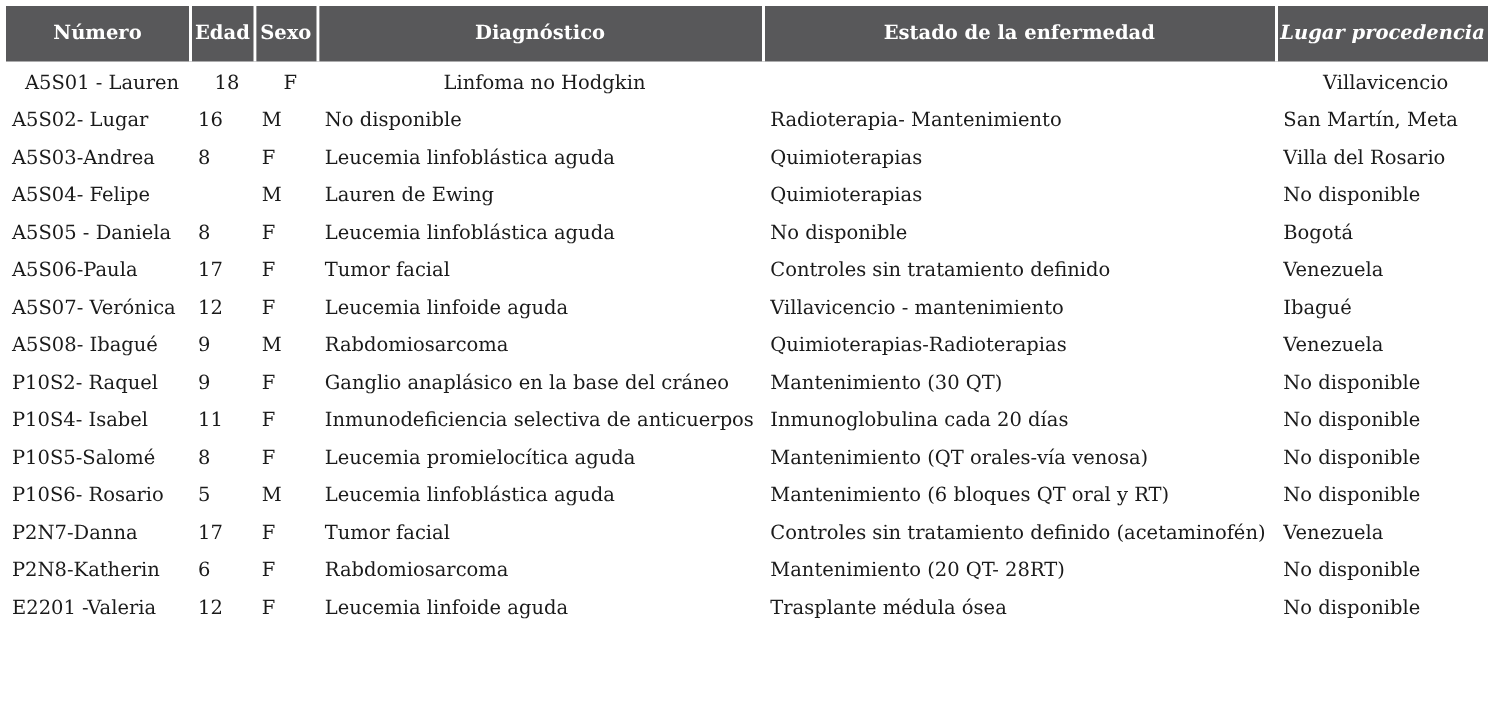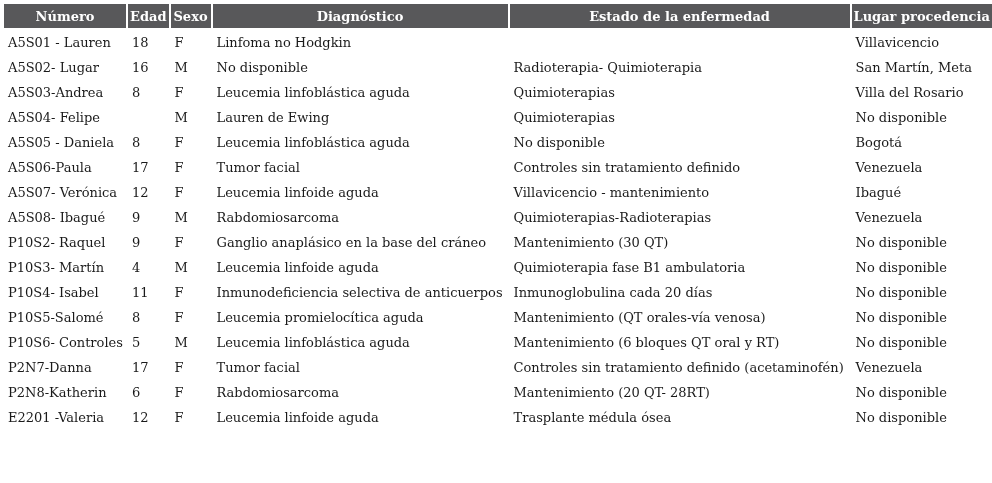--- a/index.html
+++ b/index.html
@@ -7,33 +7,33 @@
     .tbl {
       position: absolute; left: 4px; top: 4px;
       border-collapse: separate; border-spacing: 0;
       font-family: "DejaVu Serif", "Liberation Serif", serif;
       color: #1a1a1a;
       table-layout: fixed;
     }
     .tbl th {
       background: #58585a; color: #ffffff;
       font-weight: bold; font-size: 13px;
-      height: 24px; padding: 0 2px;
+      height: 37px; padding: 0 2px;
       text-align: center; white-space: nowrap;
       border-right: 2px solid #ffffff;
       font-family: "DejaVu Serif", "Liberation Serif", serif;
     }
-    .tbl th:last-child { border-right: none; }
+    .tbl th:last-child { border-right: none; font-style: italic; }
     .tbl td {
       height: 25px; padding: 0 0 0 4px;
       font-size: 13px; white-space: nowrap;
       vertical-align: middle;
       text-align: left;
     }
-    .tbl tr.first td { padding-top: 2px; }
+    .tbl tr.first td { padding-top: 2px; text-align: center; }
   </style>
 </head>
 <body>
 
 <table class="tbl">
   <colgroup>
     <col style="width:124px">
     <col style="width:41px">
     <col style="width:42px">
     <col style="width:297px">
@@ -57,21 +57,21 @@
         <td>F</td>
         <td>Linfoma no Hodgkin</td>
         <td></td>
         <td>Villavicencio</td>
       </tr>
       <tr>
         <td>A5S02- Lugar</td>
         <td>16</td>
         <td>M</td>
         <td>No disponible</td>
-        <td>Radioterapia- Quimioterapia</td>
+        <td>Radioterapia- Mantenimiento</td>
         <td>San Martín, Meta</td>
       </tr>
       <tr>
         <td>A5S03-Andrea</td>
         <td>8</td>
         <td>F</td>
         <td>Leucemia linfoblástica aguda</td>
         <td>Quimioterapias</td>
         <td>Villa del Rosario</td>
       </tr>
@@ -117,45 +117,37 @@
       </tr>
       <tr>
         <td>P10S2- Raquel</td>
         <td>9</td>
         <td>F</td>
         <td>Ganglio anaplásico en la base del cráneo</td>
         <td>Mantenimiento (30 QT)</td>
         <td>No disponible</td>
       </tr>
       <tr>
-        <td>P10S3- Martín</td>
-        <td>4</td>
-        <td>M</td>
-        <td>Leucemia linfoide aguda</td>
-        <td>Quimioterapia fase B1 ambulatoria</td>
-        <td>No disponible</td>
-      </tr>
-      <tr>
         <td>P10S4- Isabel</td>
         <td>11</td>
         <td>F</td>
         <td>Inmunodeficiencia selectiva de anticuerpos</td>
         <td>Inmunoglobulina cada 20 días</td>
         <td>No disponible</td>
       </tr>
       <tr>
         <td>P10S5-Salomé</td>
         <td>8</td>
         <td>F</td>
         <td>Leucemia promielocítica aguda</td>
         <td>Mantenimiento (QT orales-vía venosa)</td>
         <td>No disponible</td>
       </tr>
       <tr>
-        <td>P10S6- Controles</td>
+        <td>P10S6- Rosario</td>
         <td>5</td>
         <td>M</td>
         <td>Leucemia linfoblástica aguda</td>
         <td>Mantenimiento (6 bloques QT oral y RT)</td>
         <td>No disponible</td>
       </tr>
       <tr>
         <td>P2N7-Danna</td>
         <td>17</td>
         <td>F</td>

